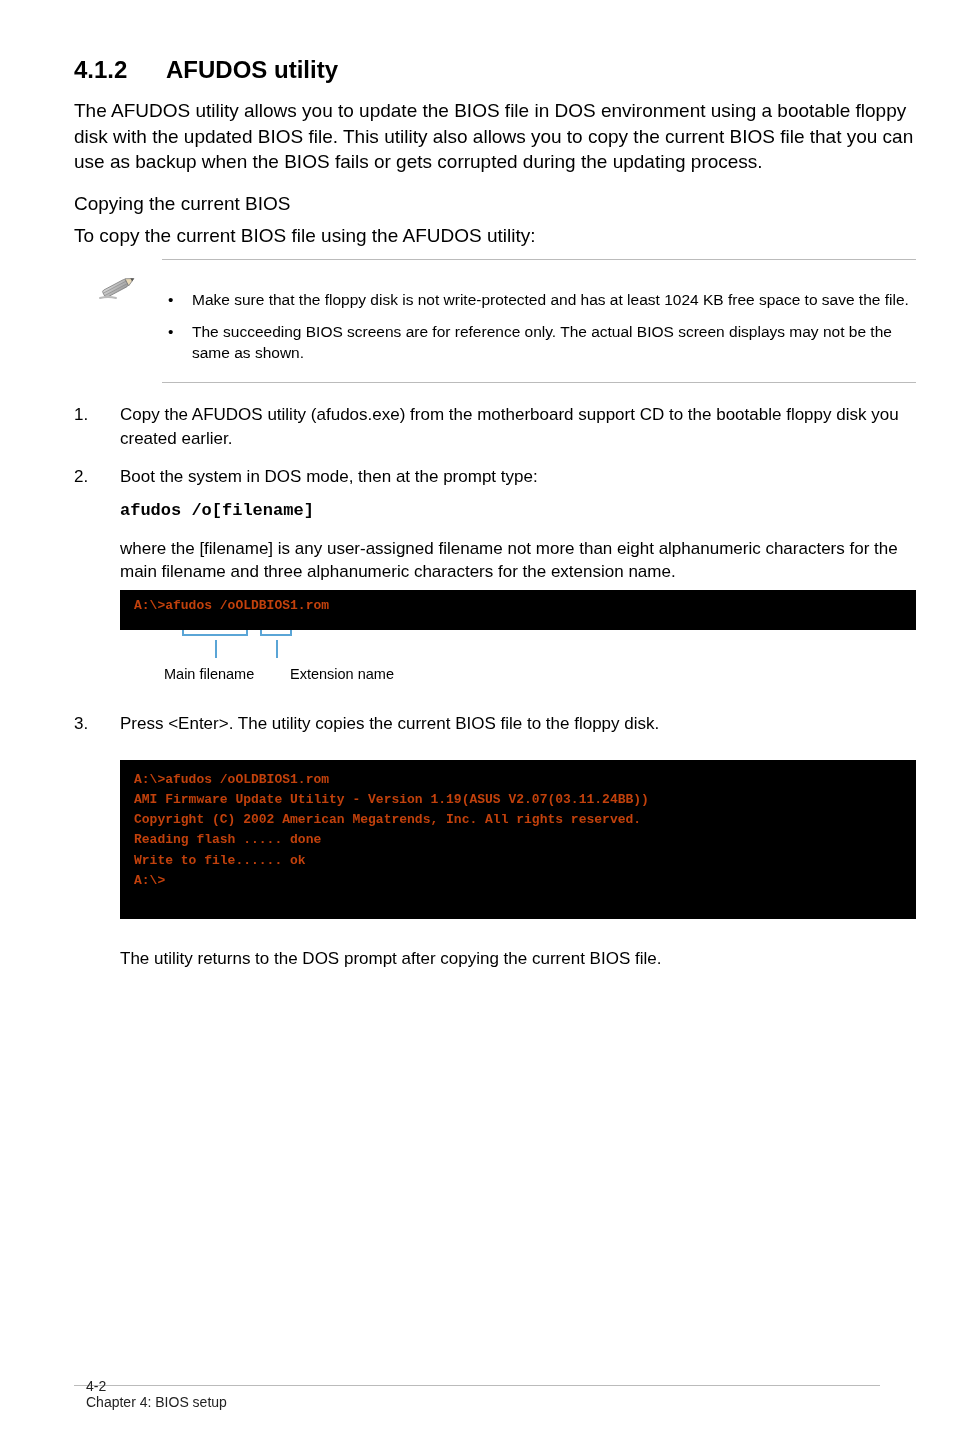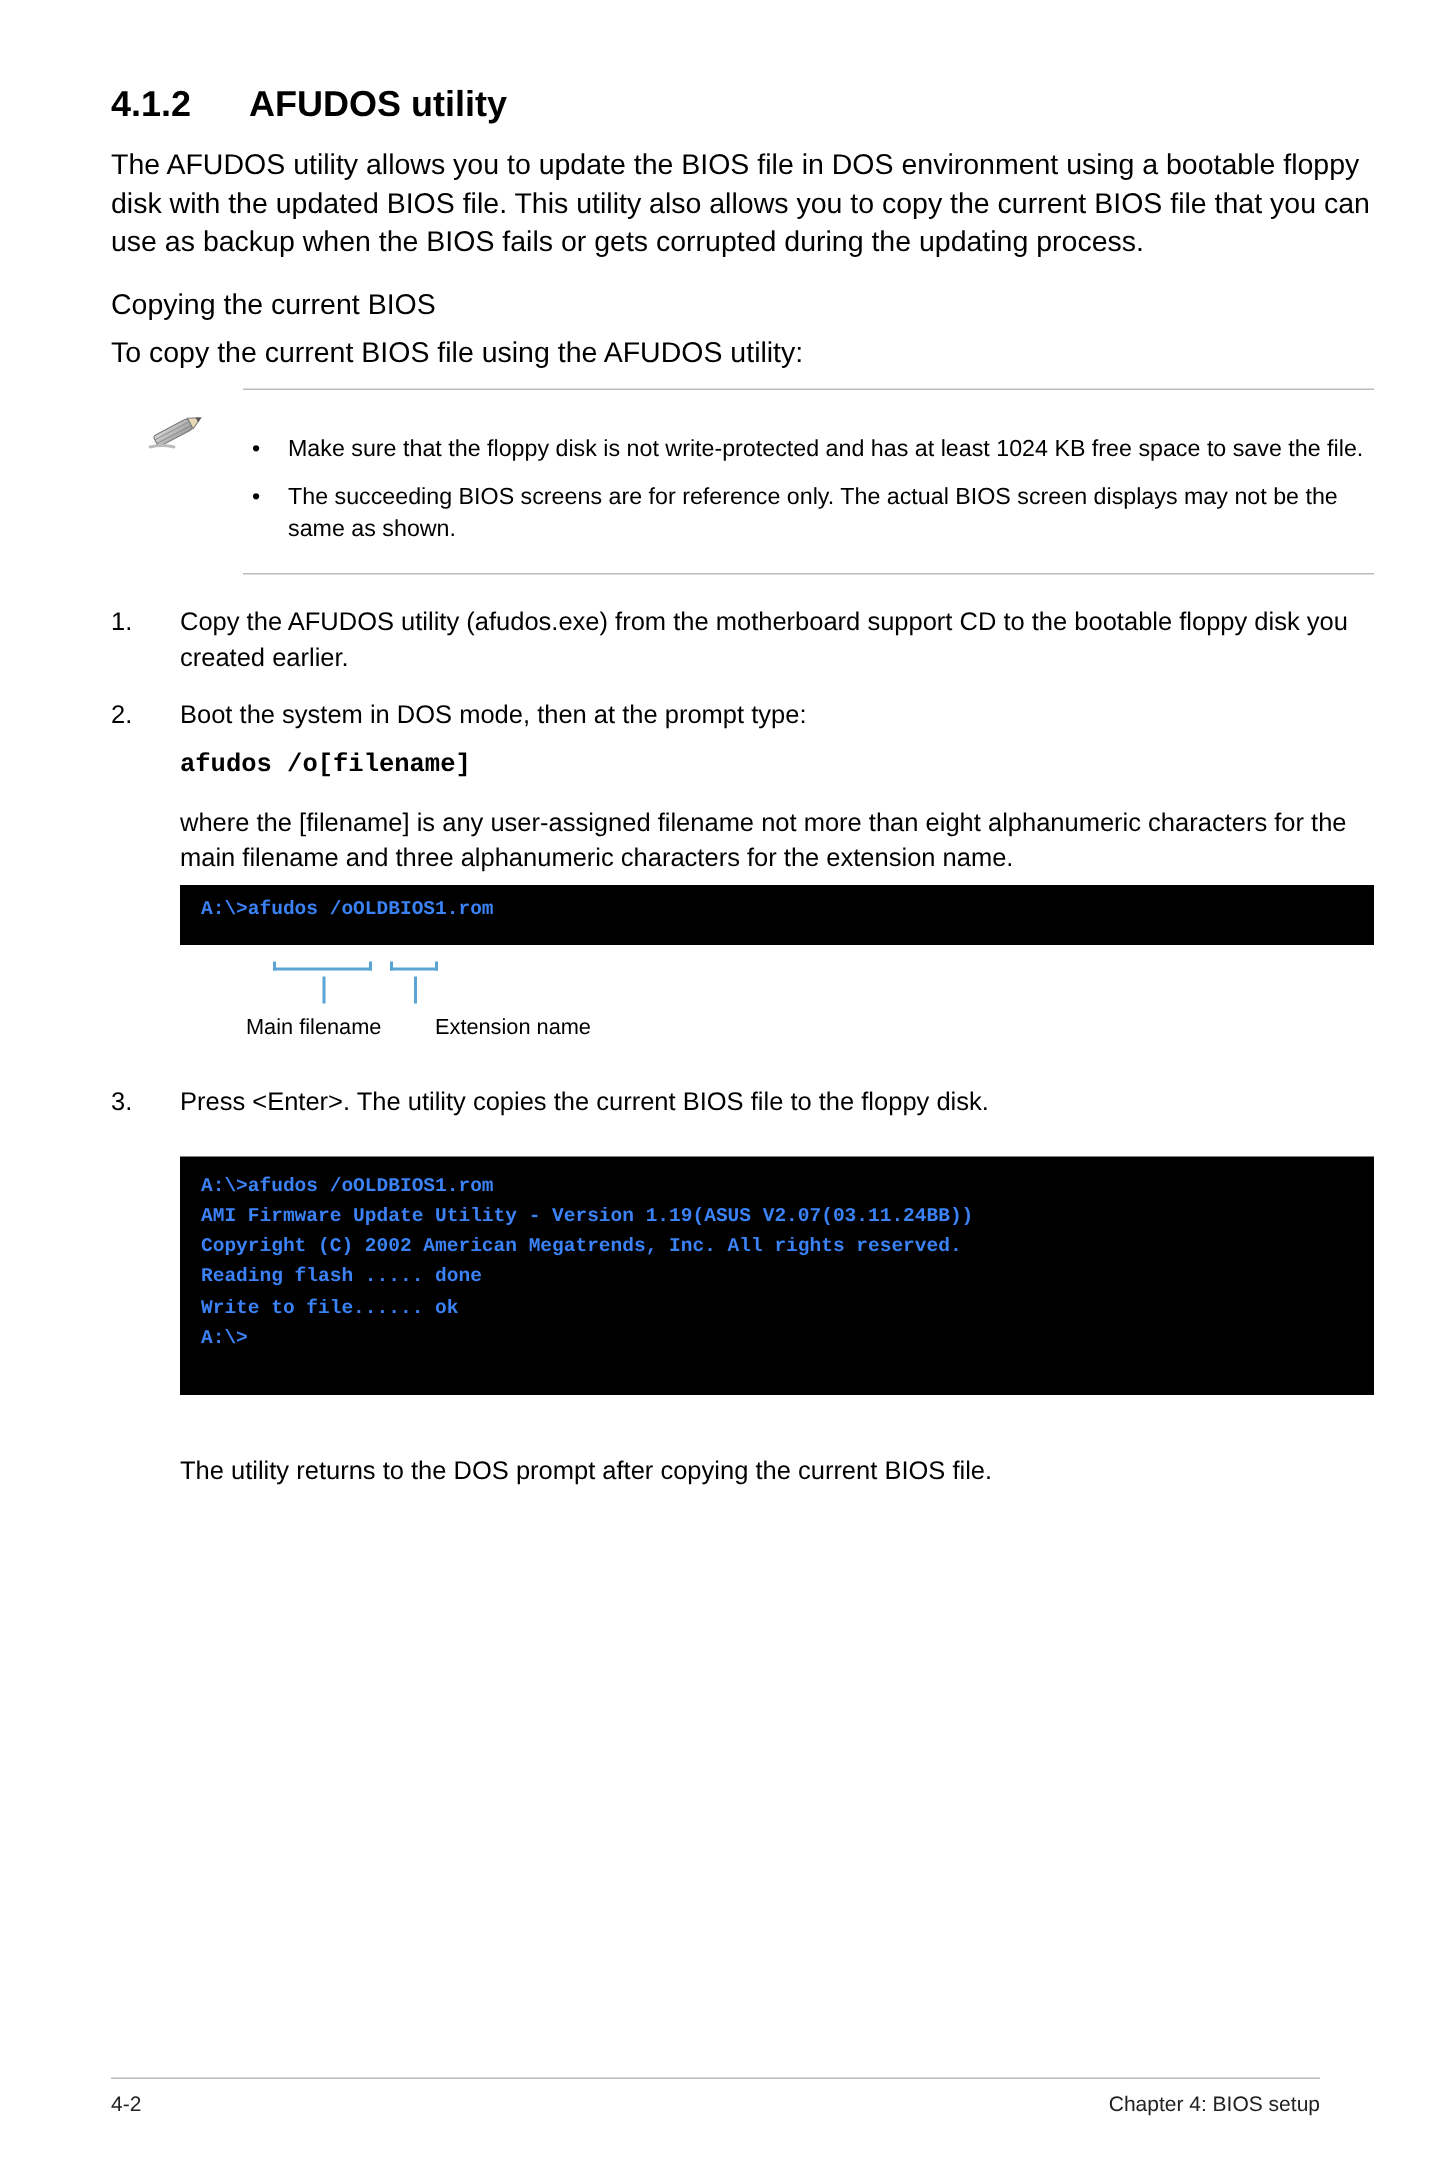--- a/index.html
+++ b/index.html
@@ -15,27 +15,27 @@
   .note-icon-cell { width: 88px; flex: 0 0 88px; display: flex; align-items: flex-start; justify-content: center; padding-top: 4px; }
   .note-text-cell { flex: 1; font-size: 15.5px; line-height: 1.35; margin-top: 22px; }
   .note-bullets { list-style: none; }
   .note-bullets li { position: relative; padding-left: 30px; margin-bottom: 12px; }
   .note-bullets li::before { content: "•"; position: absolute; left: 6px; top: 0; }
   ol.steps { list-style: none; counter-reset: step; margin-top: 6px; }
   ol.steps > li { counter-increment: step; position: relative; padding-left: 46px; font-size: 17px; line-height: 1.4; margin-bottom: 14px; }
   ol.steps > li::before { content: counter(step) "."; position: absolute; left: 0; top: 0; }
   .step-child { margin-top: 10px; }
   .code-inline { font-family: "Courier New", monospace; font-weight: bold; font-size: 17px; display: block; margin: 10px 0 14px 0; }
-  .terminal { background: #000; color: #3b82f6; font-family: "Courier New", monospace; font-size: 13px; font-weight: bold; padding: 10px 14px; line-height: 1.55; margin: 6px 0 21px 0; }
+  .terminal { background: #000; color: #c2410c; font-family: "Courier New", monospace; font-size: 13px; font-weight: bold; padding: 10px 14px; line-height: 1.55; margin: 6px 0 10px 0; }
   .terminal-1 { padding: 6px 14px 14px 14px; }
   .label-row { position: relative; height: 58px; margin-left: 0; margin-bottom: 14px; }
   .tick { position: absolute; top: 0; width: 2px; height: 18px; background: #5aa5d6; }
   .lbl { position: absolute; top: 24px; font-size: 14.5px; white-space: nowrap; }
   .pencil-svg { width: 44px; height: 30px; }
-  .footer { position: absolute; bottom: 28px; left: 74px; right: 74px; display: flex; justify-content: space-between; font-size: 14px; color: #222; }
+  .footer { position: absolute; bottom: 28px; left: 86px; right: 74px; display: flex; justify-content: space-between; font-size: 14px; color: #222; flex-direction: column; }
   .footer-line { border-top: 1px solid #bbb; margin-bottom: 6px; }
   .footer-wrap { position: absolute; bottom: 46px; left: 74px; right: 74px; }
   .after-terminal-gap { height: 18px; }
 </style>
 </head>
 <body>
 
 <div class="page">
 
   <h2>

